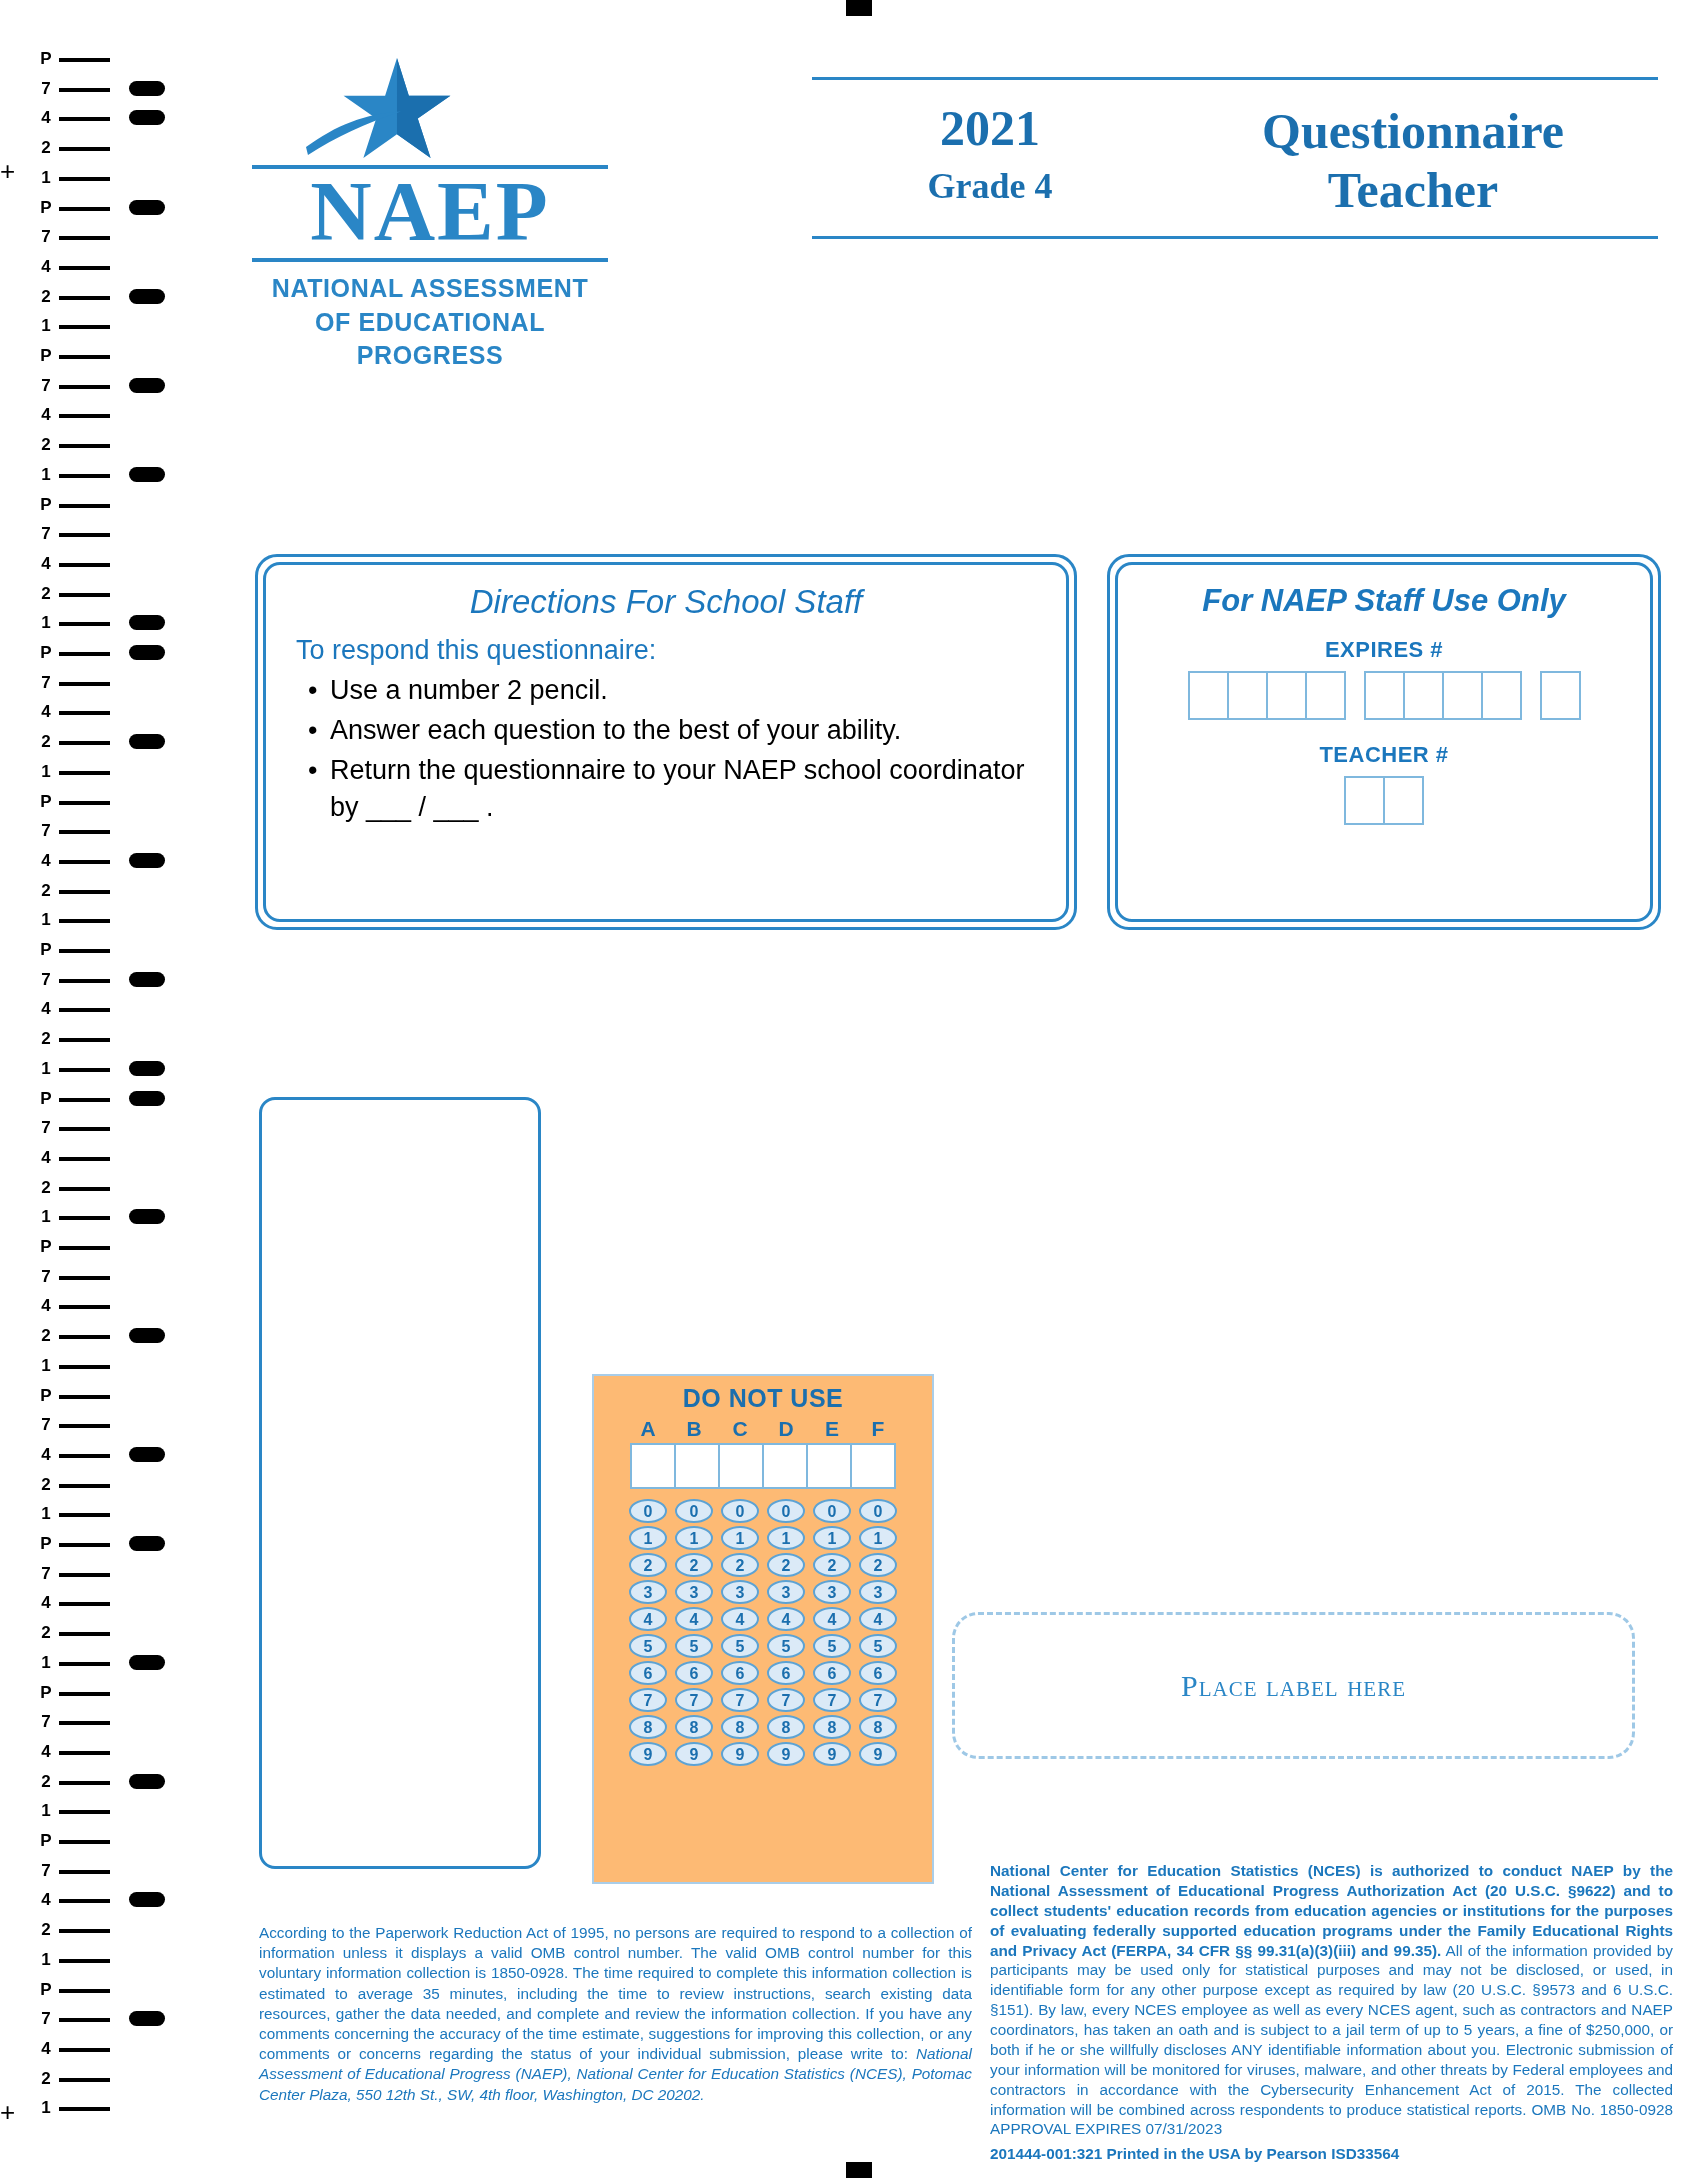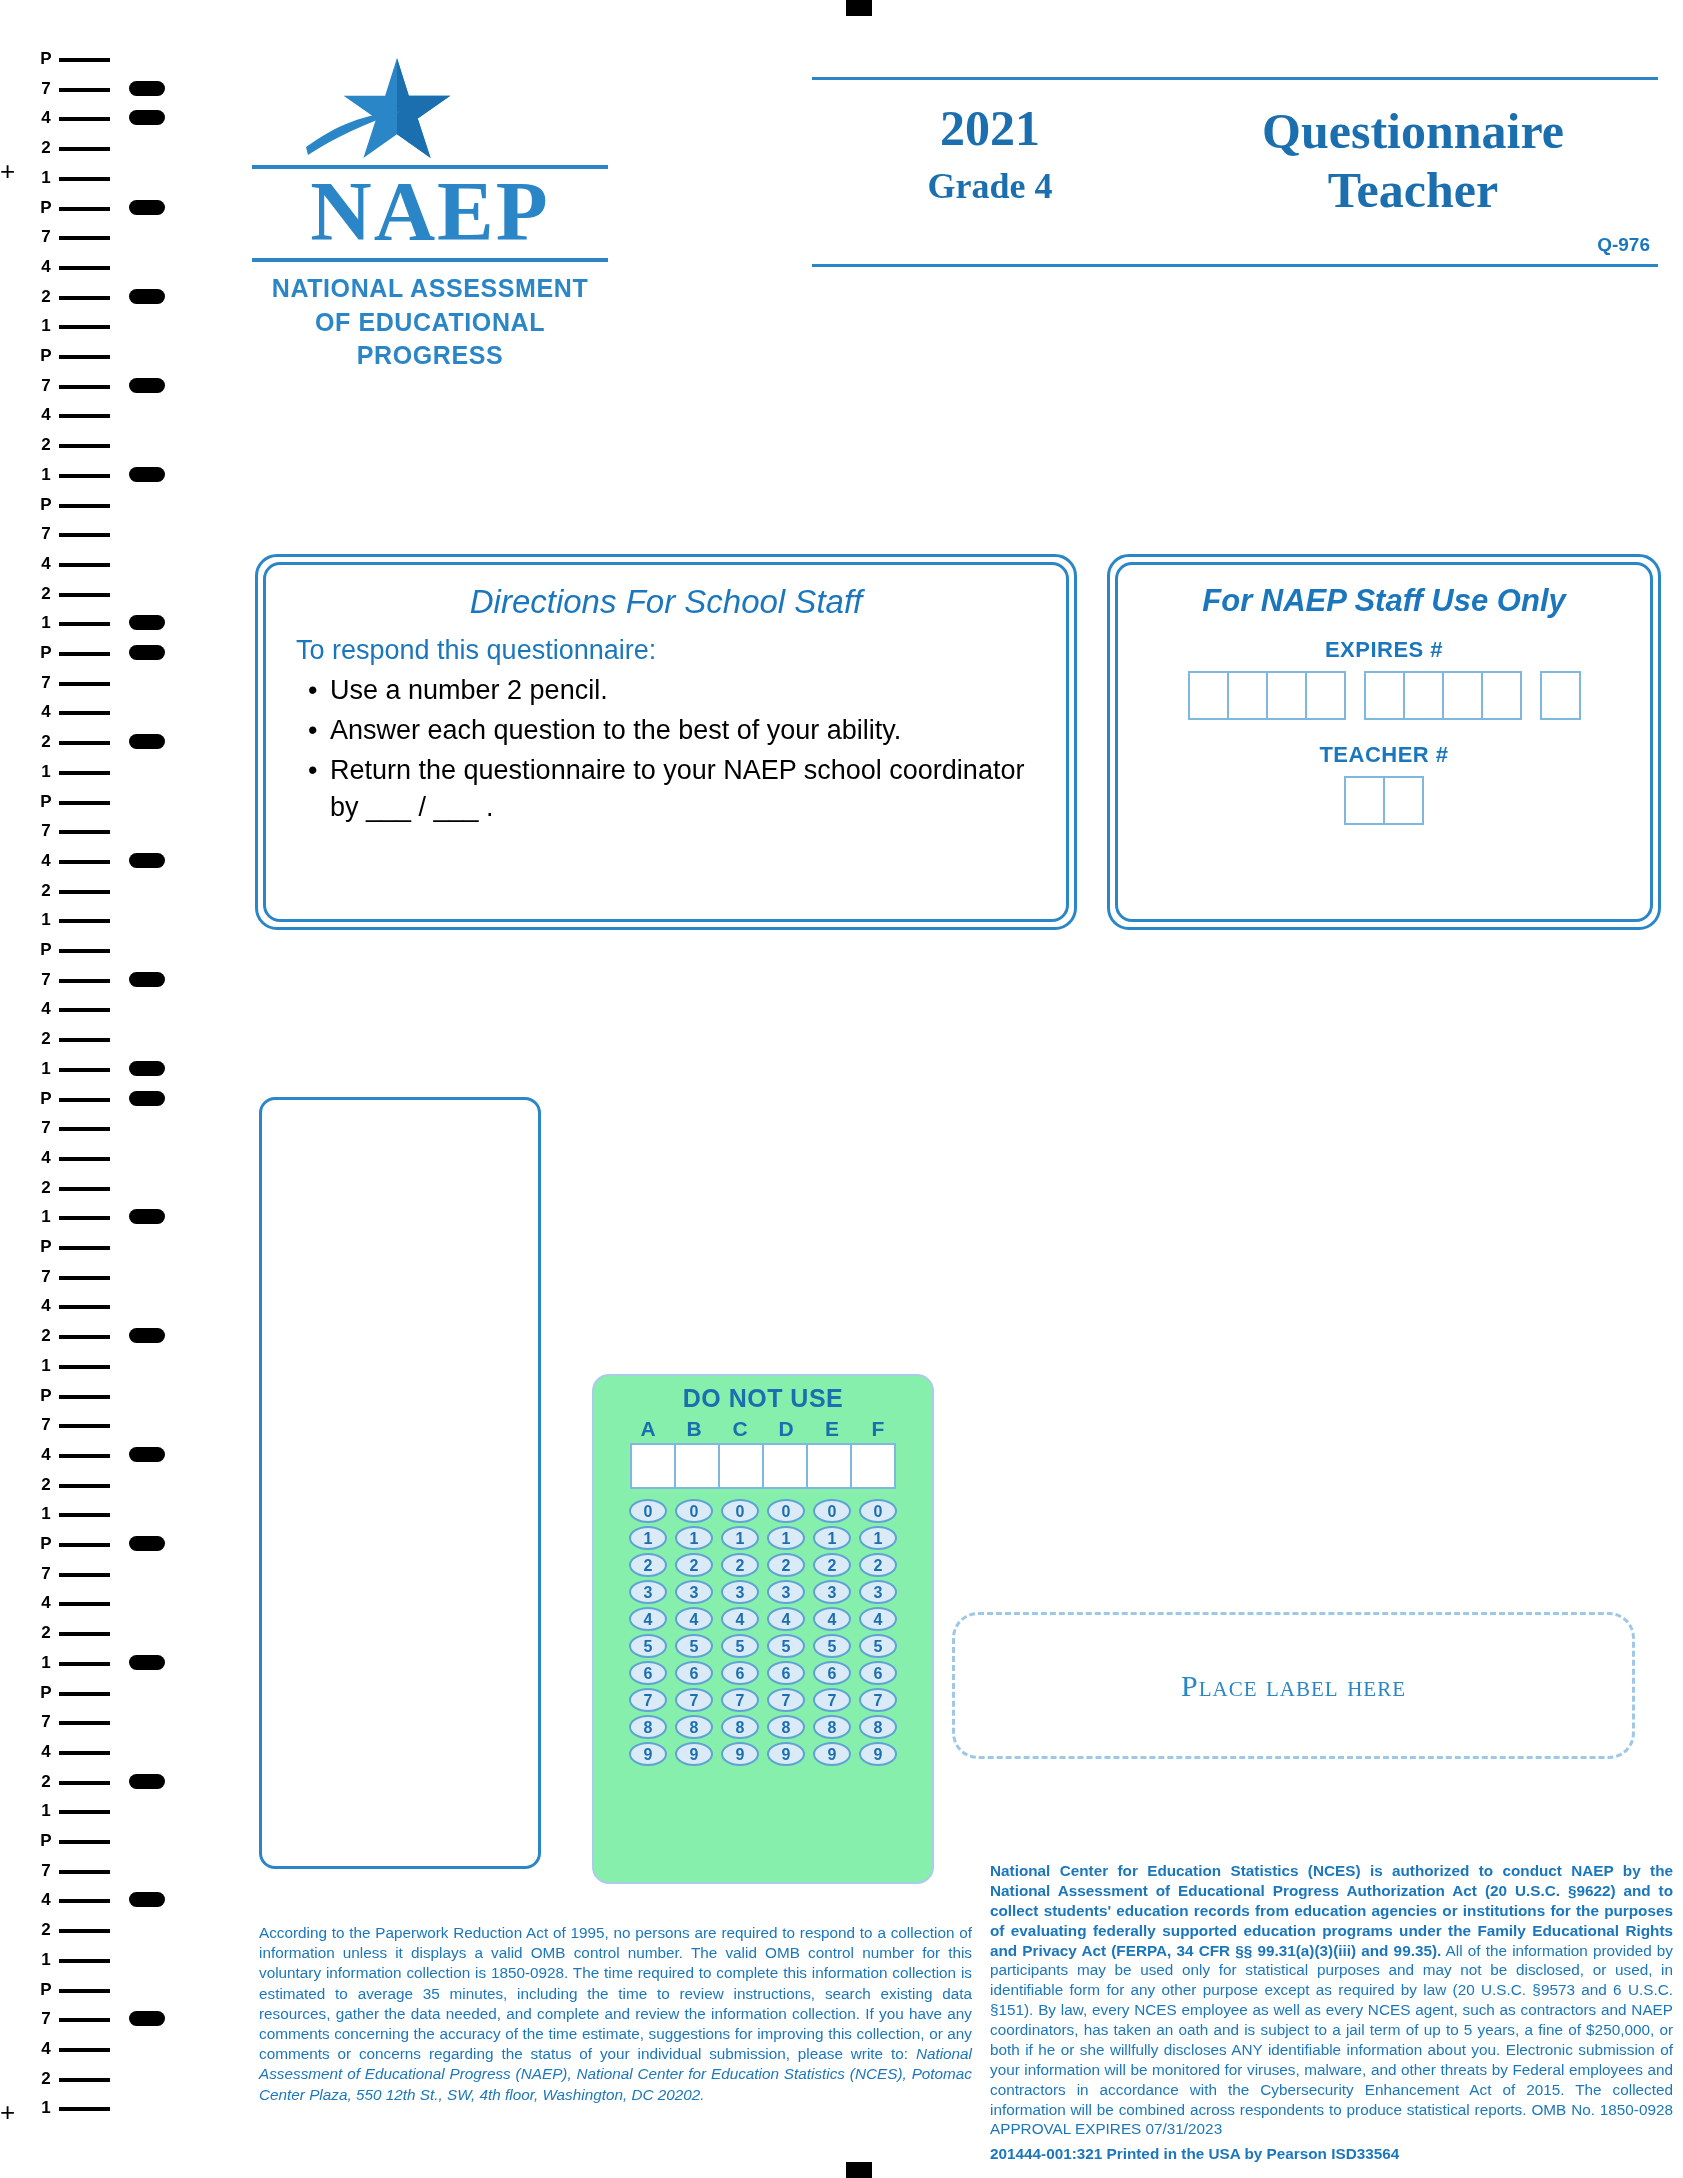--- a/index.html
+++ b/index.html
@@ -273,23 +273,23 @@
     background: #fff;
   }
 
   
   #do-not-use {
     position: absolute;
     left: 592px;
     top: 1374px;
     width: 342px;
     height: 510px;
-    background: #86efac;
+    background: #fdba74;
     border: 2px solid #a9cde8;
-    border-radius: 17px;
+    border-radius: 0;
     box-sizing: border-box;
     padding: 8px 0 0 0;
   }
   #dnu-title {
     text-align: center;
     font-size: 25px;
     font-weight: bold;
     color: #1b6fae;
     letter-spacing: 0.5px;
     margin-bottom: 4px;
@@ -729,21 +729,20 @@
   <div class="title-row">
     <div class="title-left">
       <div class="title-year">2021</div>
       <div class="title-grade">Grade 4</div>
     </div>
     <div class="title-right">
       <div>Questionnaire</div>
       <div>Teacher</div>
     </div>
   </div>
-  <div class="form-code">Q-976</div>
   <div class="rule-bottom"></div>
 </div>
 
 <div class="panel" id="directions-panel">
   <div class="panel-inner"></div>
   <div class="panel-content">
     <div id="directions-title">Directions For School Staff</div>
     <div id="directions-lead">To respond this questionnaire:</div>
     <ul class="directions-list">
       <li>Use a number 2 pencil.</li>

